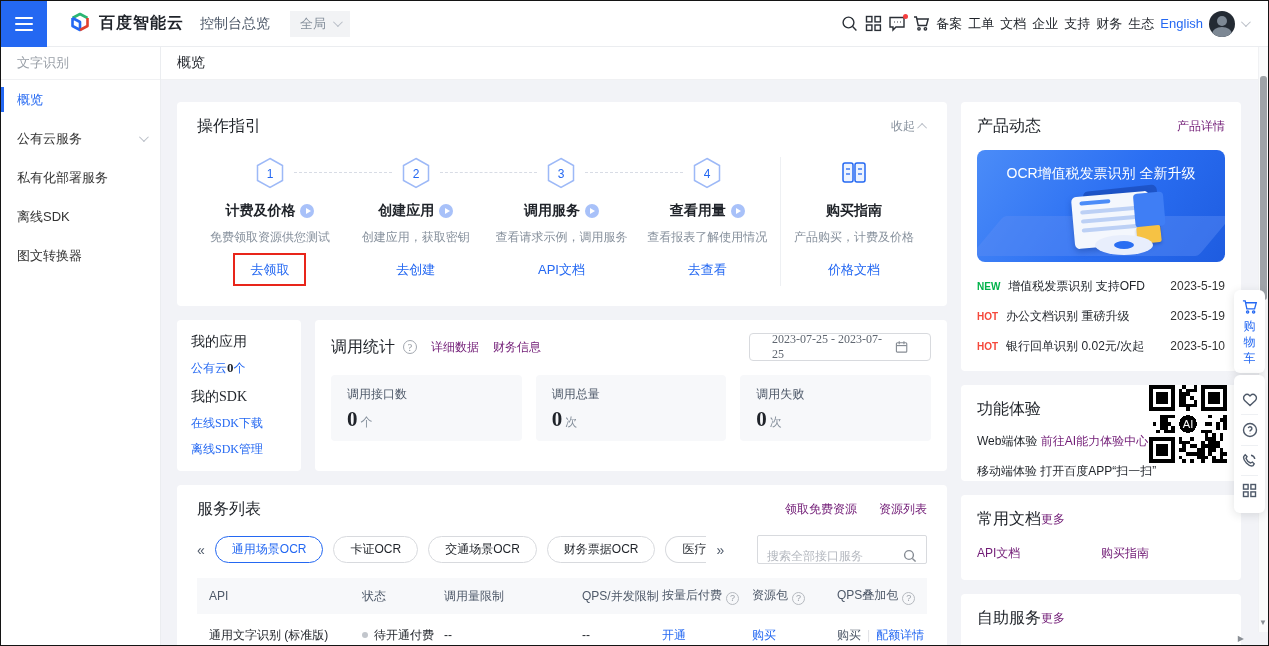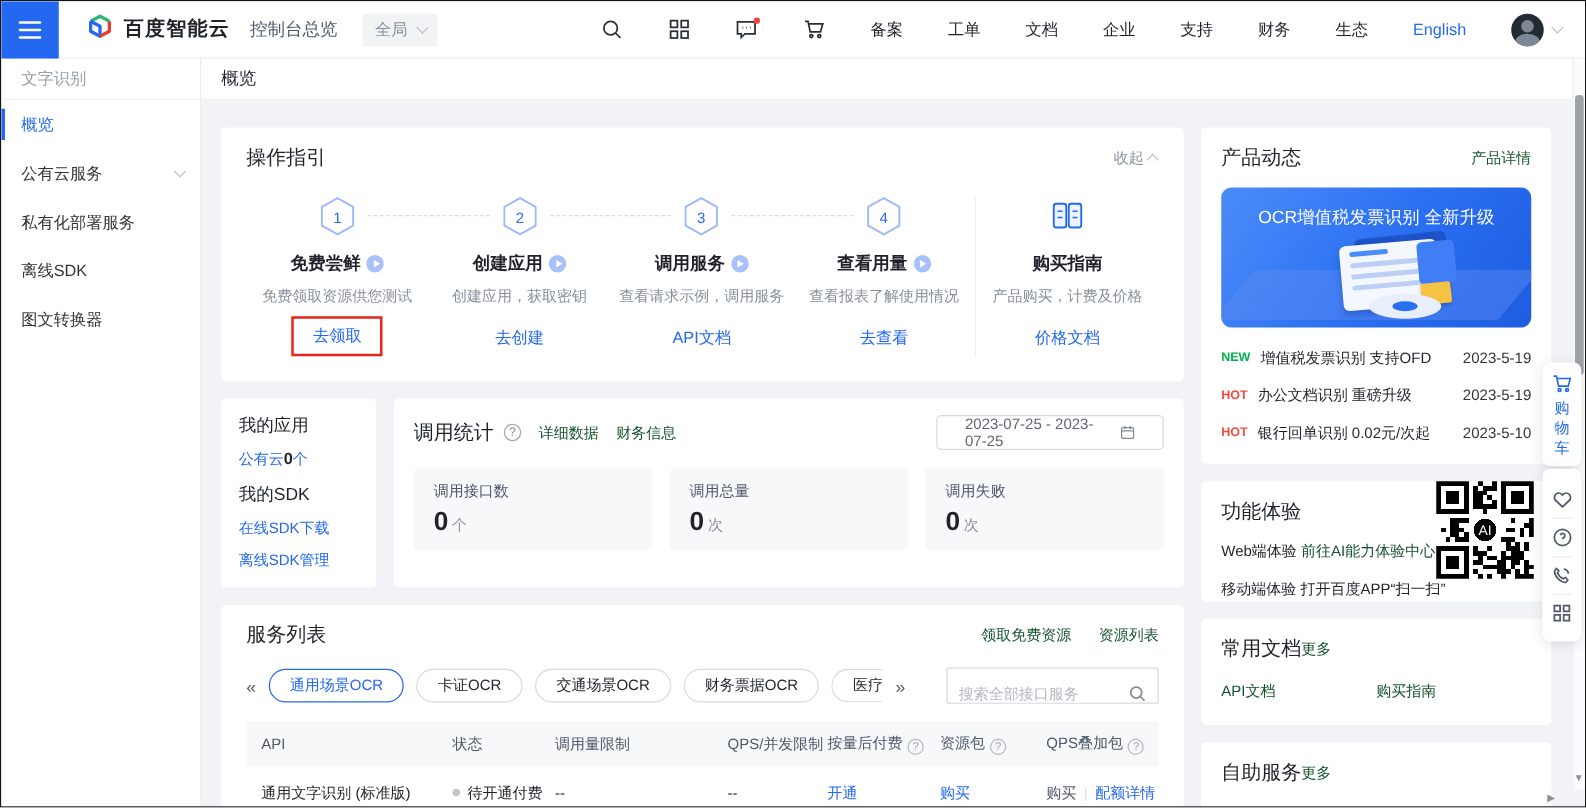--- a/index.html
+++ b/index.html
@@ -10,21 +10,21 @@
   
   .topbar { height:46px; background:#fff; border-bottom:1px solid #ebedf0; display:flex; align-items:center; padding-right:20px; }
   .hamburger { width:46px; height:46px; background:#2468F2; display:flex; flex-direction:column; align-items:center; justify-content:center; gap:4px; flex-shrink:0; cursor:pointer; }
   .hamburger i { width:18px; height:2px; background:#fff; border-radius:1px; }
   .brand { display:flex; align-items:center; gap:8px; margin-left:22px; }
   .brand-name { font-size:16px; font-weight:bold; color:#1f2329; letter-spacing:1px; }
   .console-label { margin-left:16px; font-size:14px; color:#4e5969; }
   .region { margin-left:20px; background:#f2f3f5; color:#86909c; font-size:13px; height:26px; padding:0 10px; display:flex; align-items:center; gap:7px; cursor:pointer; }
   .chev { width:7px; height:7px; border-right:1.5px solid #b9bec7; border-bottom:1.5px solid #b9bec7; transform:rotate(45deg) translateY(-2px); display:inline-block; }
   .chev-up { transform:rotate(-135deg) translateY(-2px); }
-  .topbar-right { margin-left:auto; display:flex; align-items:center; gap:36px; }
+  .topbar-right { margin-left:auto; display:flex; align-items:center; gap:6px; }
   .tb-icon { width:18px; height:18px; position:relative; display:inline-flex; align-items:center; justify-content:center; cursor:pointer; }
   .tb-icon svg { stroke:#2a2f36; fill:none; stroke-width:1.4; }
   .red-dot { position:absolute; top:-1px; right:-2px; width:5px; height:5px; border-radius:50%; background:#f53f3f; }
   .tb-link { font-size:13px; color:#1f2329; cursor:pointer; white-space:nowrap; }
   .tb-lang { font-size:13px; color:#2468F2; cursor:pointer; }
   .avatar-wrap { display:flex; align-items:center; gap:6px; cursor:pointer; }
   .avatar { width:26px; height:26px; border-radius:50%; background:#232a33; position:relative; overflow:hidden; }
   .avatar::before { content:""; position:absolute; top:5px; left:8px; width:10px; height:10px; border-radius:50%; background:#7d8894; }
   .avatar::after { content:""; position:absolute; top:16px; left:3px; width:20px; height:14px; border-radius:50%; background:#7d8894; }
 
@@ -37,41 +37,41 @@
   .side-item.active::before { content:""; position:absolute; left:0; top:7px; bottom:7px; width:3px; background:#2468F2; }
   .side-item .chev { margin-left:auto; }
   .main { flex:1; background:#f2f3f7; display:flex; flex-direction:column; overflow:hidden; }
   .page-header { height:33px; background:#fff; border-bottom:1px solid #f0f1f3; display:flex; align-items:center; padding-left:16px; font-size:14px; color:#1f2329; flex-shrink:0; }
   .content { flex:1; display:flex; gap:14px; padding:22px 16px 0 16px; overflow:hidden; }
   .col-main { width:770px; flex-shrink:0; display:flex; flex-direction:column; gap:14px; }
   .col-right { width:280px; flex-shrink:0; display:flex; flex-direction:column; gap:14px; }
   .card { background:#fff; border-radius:4px; }
   .card-head { display:flex; align-items:center; }
   .card-title { font-size:16px; color:#1f2329; }
-  .blue-link { color:#14532d; font-size:12px; cursor:pointer; text-decoration:none; white-space:nowrap; }
+  .blue-link { color:#701a75; font-size:12px; cursor:pointer; text-decoration:none; white-space:nowrap; }
   .gray-link { color:#86909c; font-size:12px; cursor:pointer; display:flex; align-items:center; gap:5px; }
 
   
   .guide-card { padding:14px 20px 20px; }
   .guide-card .card-head { justify-content:space-between; }
   .steps { display:flex; margin-top:20px; }
   .step { flex:1; text-align:center; position:relative; }
   .step.connect::after { content:""; position:absolute; top:15px; left:calc(50% + 24px); width:calc(100% - 48px); border-top:1px dashed #d8dce5; }
   .buy-col { border-left:1px solid #eef0f3; }
   .hex { width:30px; height:32px; margin:0 auto; position:relative; }
   .step-title { margin-top:13px; font-size:14px; font-weight:bold; color:#1f2329; display:flex; align-items:center; justify-content:center; gap:5px; }
   .play { width:14px; height:14px; border-radius:50%; background:#a8c1f9; position:relative; display:inline-block; }
   .play::after { content:""; position:absolute; left:5.5px; top:4px; border-left:5px solid #fff; border-top:3.5px solid transparent; border-bottom:3.5px solid transparent; }
   .step-desc { margin-top:9px; font-size:12px; color:#86909c; }
   .step-link { display:inline-block; margin-top:15px; font-size:13px; color:#2468F2; cursor:pointer; }
   .red-box { display:inline-block; margin-top:7px; padding:5px 15px; border:2px solid #e8251a; }
   .red-box .step-link { margin-top:0; }
 
   
-  .row2 { display:flex; gap:14px; }
+  .row2 { display:flex; gap:14px;font-family:Liberation Serif, serif; }
   .apps-card { width:124px; flex-shrink:0; padding:13px 14px; }
   .apps-title { font-size:14px; color:#1f2329; font-weight:500; }
   .apps-cloud { margin-top:9px; font-size:12px; color:#2468F2; cursor:pointer; }
   .apps-cloud b { color:#1f2329; font-size:13px; }
   .apps-sdk { margin-top:11px; font-size:14px; color:#1f2329; font-weight:500; }
   .apps-link { display:block; margin-top:9px; font-size:12px; color:#2468F2; cursor:pointer; }
   .stats-card { flex:1; padding:13px 16px 16px; }
   .stats-head { display:flex; align-items:center; gap:14px; }
   .help-circle { width:14px; height:14px; border:1px solid #a3a8b0; border-radius:50%; color:#868c94; font-size:10px; display:inline-flex; align-items:center; justify-content:center; margin-left:-6px; cursor:pointer; }
   .date-box { margin-left:auto; width:182px; height:28px; border:1px solid #d8dade; border-radius:4px; display:flex; align-items:center; padding:0 22px; font-size:12px; color:#5f6670; gap:8px; cursor:pointer; }
@@ -256,21 +256,21 @@
             </div>
             <div class="steps">
               <div class="step connect">
                 <div class="hex">
                   <svg width="30" height="32" viewBox="0 0 30 32">
                       <polygon points="15,1.5 27.5,8.5 27.5,23.5 15,30.5 2.5,23.5 2.5,8.5" fill="#fff" stroke="#9db9f7" stroke-width="1.5"></polygon>
                       <text x="15" y="21" text-anchor="middle" font-size="12" fill="#2468F2" font-family="Liberation Sans,sans-serif">1</text>
                     </svg>
                 </div>
                 <div class="step-title">
-                    <span>免费尝鲜</span>
+                    <span>计费及价格</span>
                     <span class="play"></span>
                   </div>
                 <div class="step-desc">免费领取资源供您测试</div>
                 <div class="red-box"><span class="step-link">去领取</span></div>
               </div>
               <div class="step connect">
                 <div class="hex">
                   <svg width="30" height="32" viewBox="0 0 30 32">
                       <polygon points="15,1.5 27.5,8.5 27.5,23.5 15,30.5 2.5,23.5 2.5,8.5" fill="#fff" stroke="#9db9f7" stroke-width="1.5"></polygon>
                       <text x="15" y="21" text-anchor="middle" font-size="12" fill="#2468F2" font-family="Liberation Sans,sans-serif">2</text>

